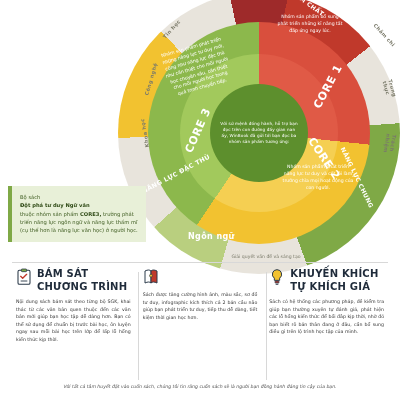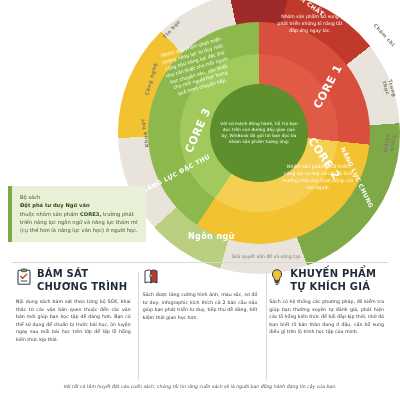--- a/index.html
+++ b/index.html
@@ -175,21 +175,21 @@
     <div class="col">
       <div class="hd">
         <span class="ico">
           <svg viewBox="0 0 24 26" width="16" height="18">
             <path d="M12 2a7 7 0 0 0-4 12.7V18h8v-3.3A7 7 0 0 0 12 2z" fill="#f2c230" stroke="#2b3a4a" stroke-width="1.5"></path>
             <rect x="9" y="19" width="6" height="3" rx="1" fill="#c0392b" stroke="#2b3a4a" stroke-width="1.2"></rect>
             <line x1="10" y1="24" x2="14" y2="24" stroke="#2b3a4a" stroke-width="1.4"></line>
           </svg>
         </span>
         <span class="ttl">
-          <span>KHUYẾN PHẨM</span><br>
+          <span>KHUYẾN KHÍCH</span><br>
           <span>TỰ KHÍCH GIÁ</span>
         </span>
       </div>
       <div class="bd">Sách có hệ thống các phương pháp, đề kiểm tra giúp bạn thường xuyên tự đánh giá, phát hiện các lỗ hổng kiến thức để bồi đắp kịp thời, nhờ đó bạn biết rõ bản thân đang ở đâu, cần bổ sung điều gì trên lộ trình học tập của mình.</div>
     </div>
 
   </div>
 
   <div class="footer">Với tất cả tâm huyết đặt vào cuốn sách, chúng tôi tin rằng cuốn sách sẽ là người bạn đồng hành đáng tin cậy của bạn.</div>
 

